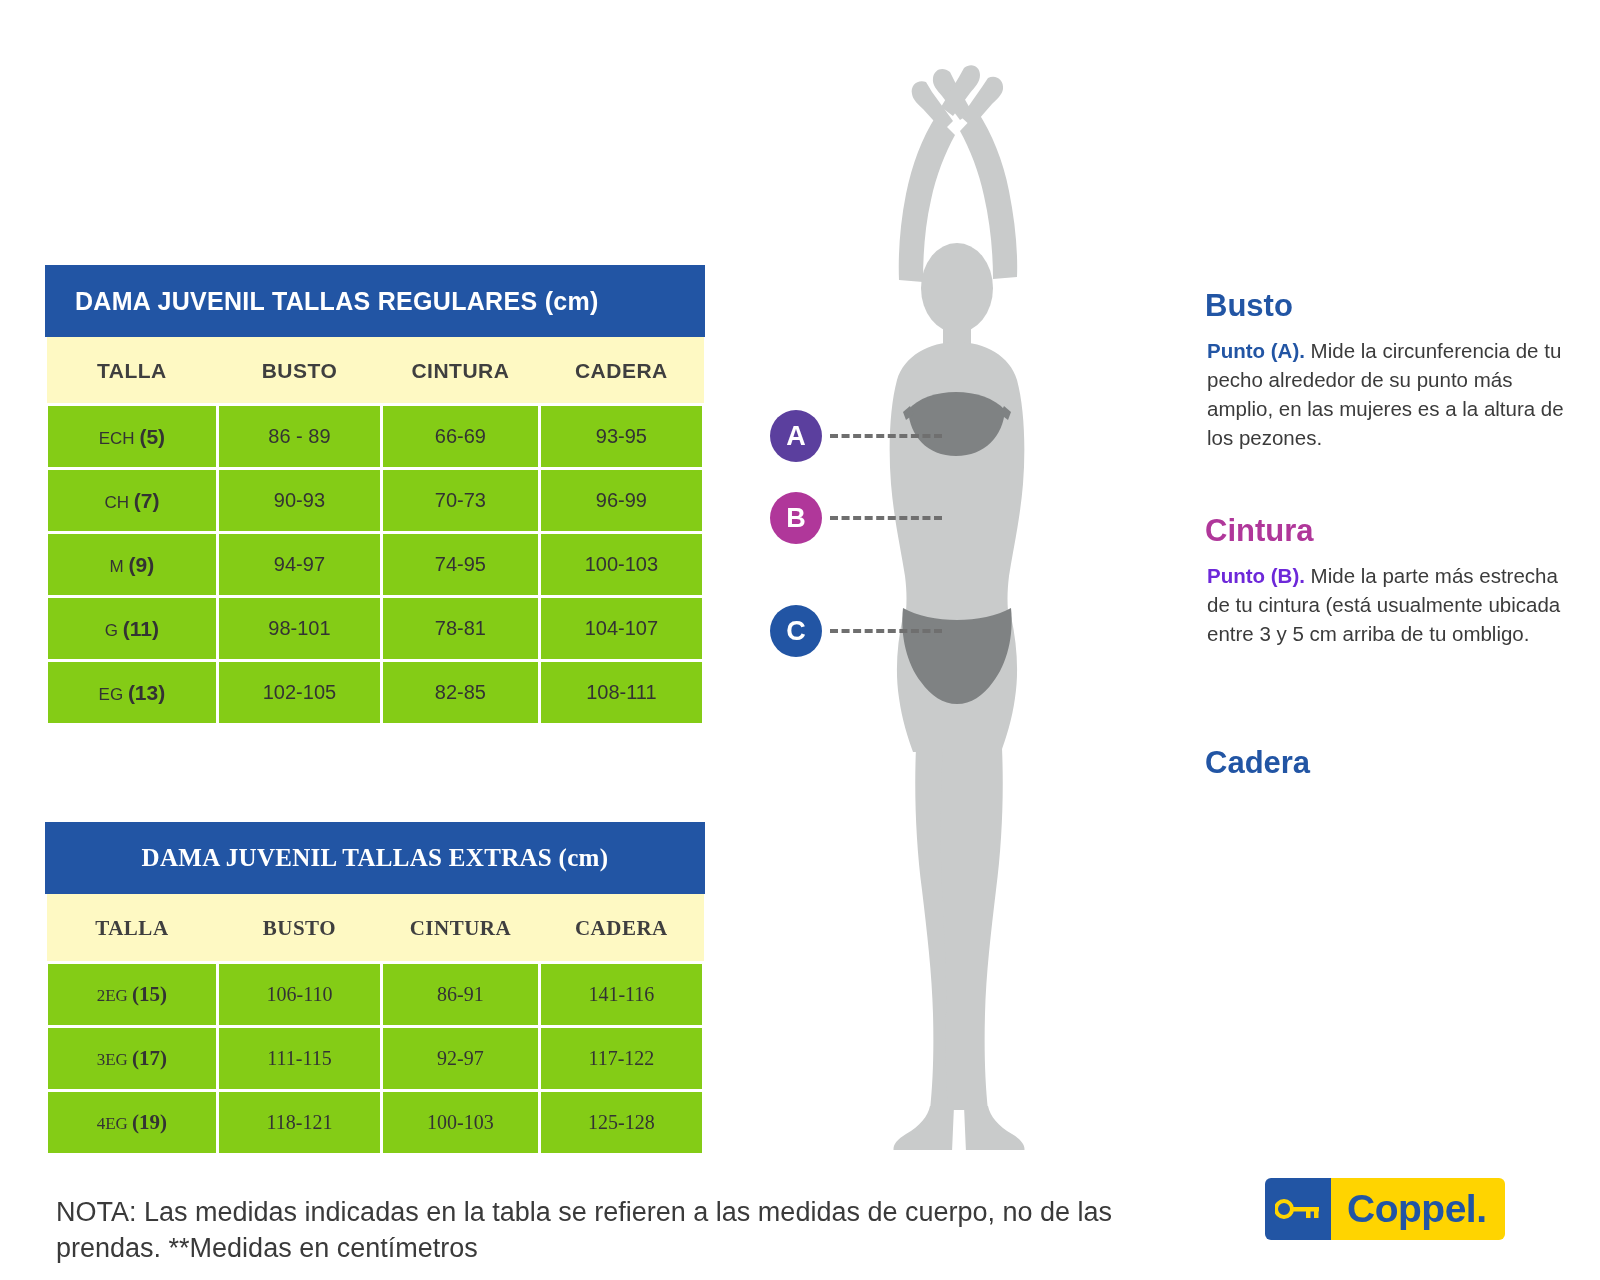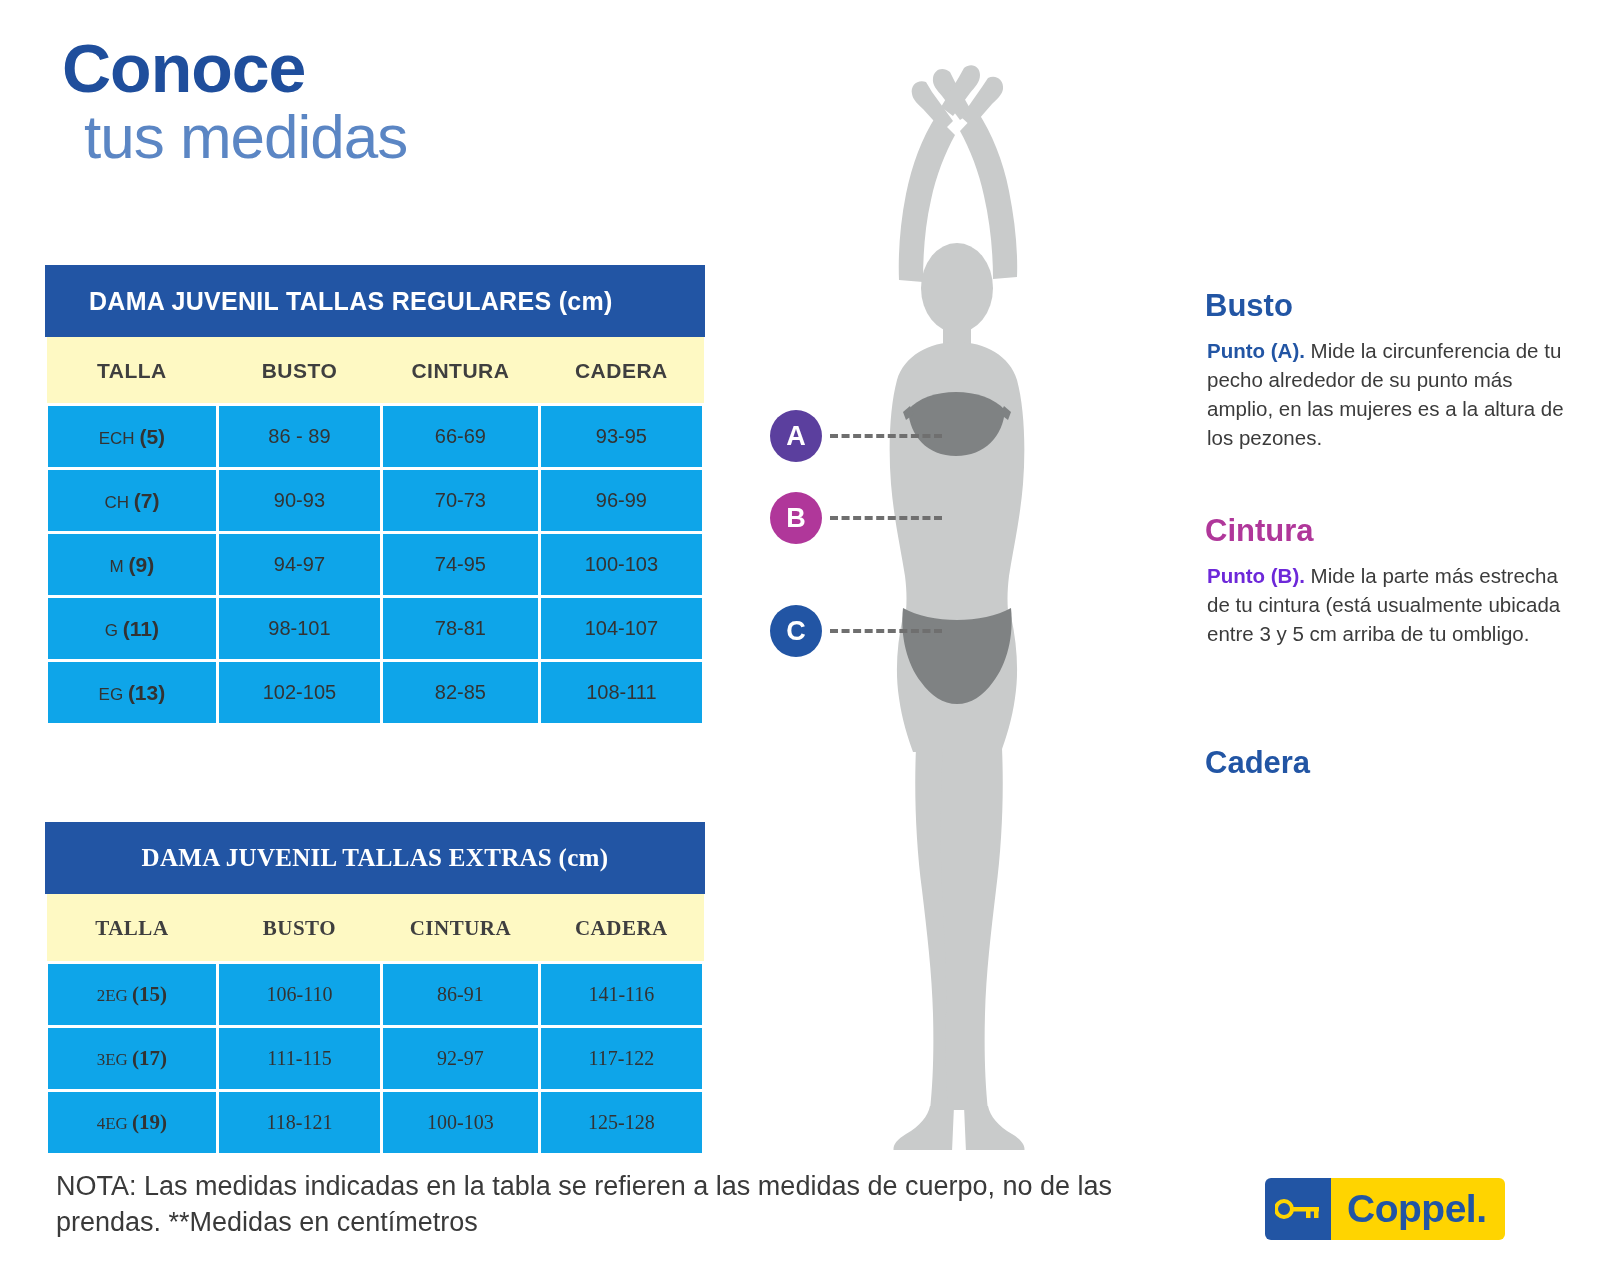--- a/index.html
+++ b/index.html
@@ -45,39 +45,39 @@
   .table-header {
     background: #2255a4;
     color: #ffffff;
     font-size: 25px;
     font-weight: bold;
     letter-spacing: 0.3px;
     height: 72px;
     display: flex;
     align-items: center;
   }
-  .table-wrap.regulares .table-header { padding-left: 44px; }
+  .table-wrap.regulares .table-header { padding-left: 30px; }
   .table-wrap.extras .table-header { justify-content: center; }
 
   table {
     border-collapse: collapse;
     width: 100%;
     table-layout: fixed;
   }
   thead th {
     font-size: 21px;
     font-weight: bold;
     color: #3f3f3f;
     padding: 22px 0 20px;
     text-align: center;
     background: #fef9c3;
     letter-spacing: 0.5px;
   }
   tbody td {
-    background: #0ea5e9;
+    background: #84cc16;
     border: 3px solid #ffffff;
     text-align: center;
     font-size: 20px;
     color: #333333;
     height: 64px;
     padding: 0;
   }
   tbody td.talla {
     font-size: 17px;
     color: #333333;
@@ -86,21 +86,21 @@
     font-size: 21px;
   }
   col.c-talla { width: 26%; }
   col.c-busto { width: 25%; }
   col.c-cintura { width: 24%; }
   col.c-cadera { width: 25%; }
 
   
   .note {
     position: absolute;
-    left: 56px; top: 1168px;
+    left: 56px; top: 1194px;
     width: 1080px;
     font-size: 27px;
     color: #3a3a3a;
     line-height: 1.35;
   }
 
   
   .figure {
     position: absolute;
     left: 740px; top: 20px;
@@ -189,24 +189,20 @@
     font-weight: bold;
     color: #2255a4;
     letter-spacing: -0.5px;
   }
 </style>
 </head>
 <body>
 
 <div class="page">
 
-  <div class="title-block">
-    <div class="title-1">Conoce</div>
-    <div class="title-2">tus medidas</div>
-  </div>
 
   <div class="table-wrap regulares">
     <div class="table-header">DAMA JUVENIL TALLAS REGULARES (cm)</div>
     <table>
       <colgroup>
           <col class="c-talla">
           <col class="c-busto">
           <col class="c-cintura">
           <col class="c-cadera">
         </colgroup>

